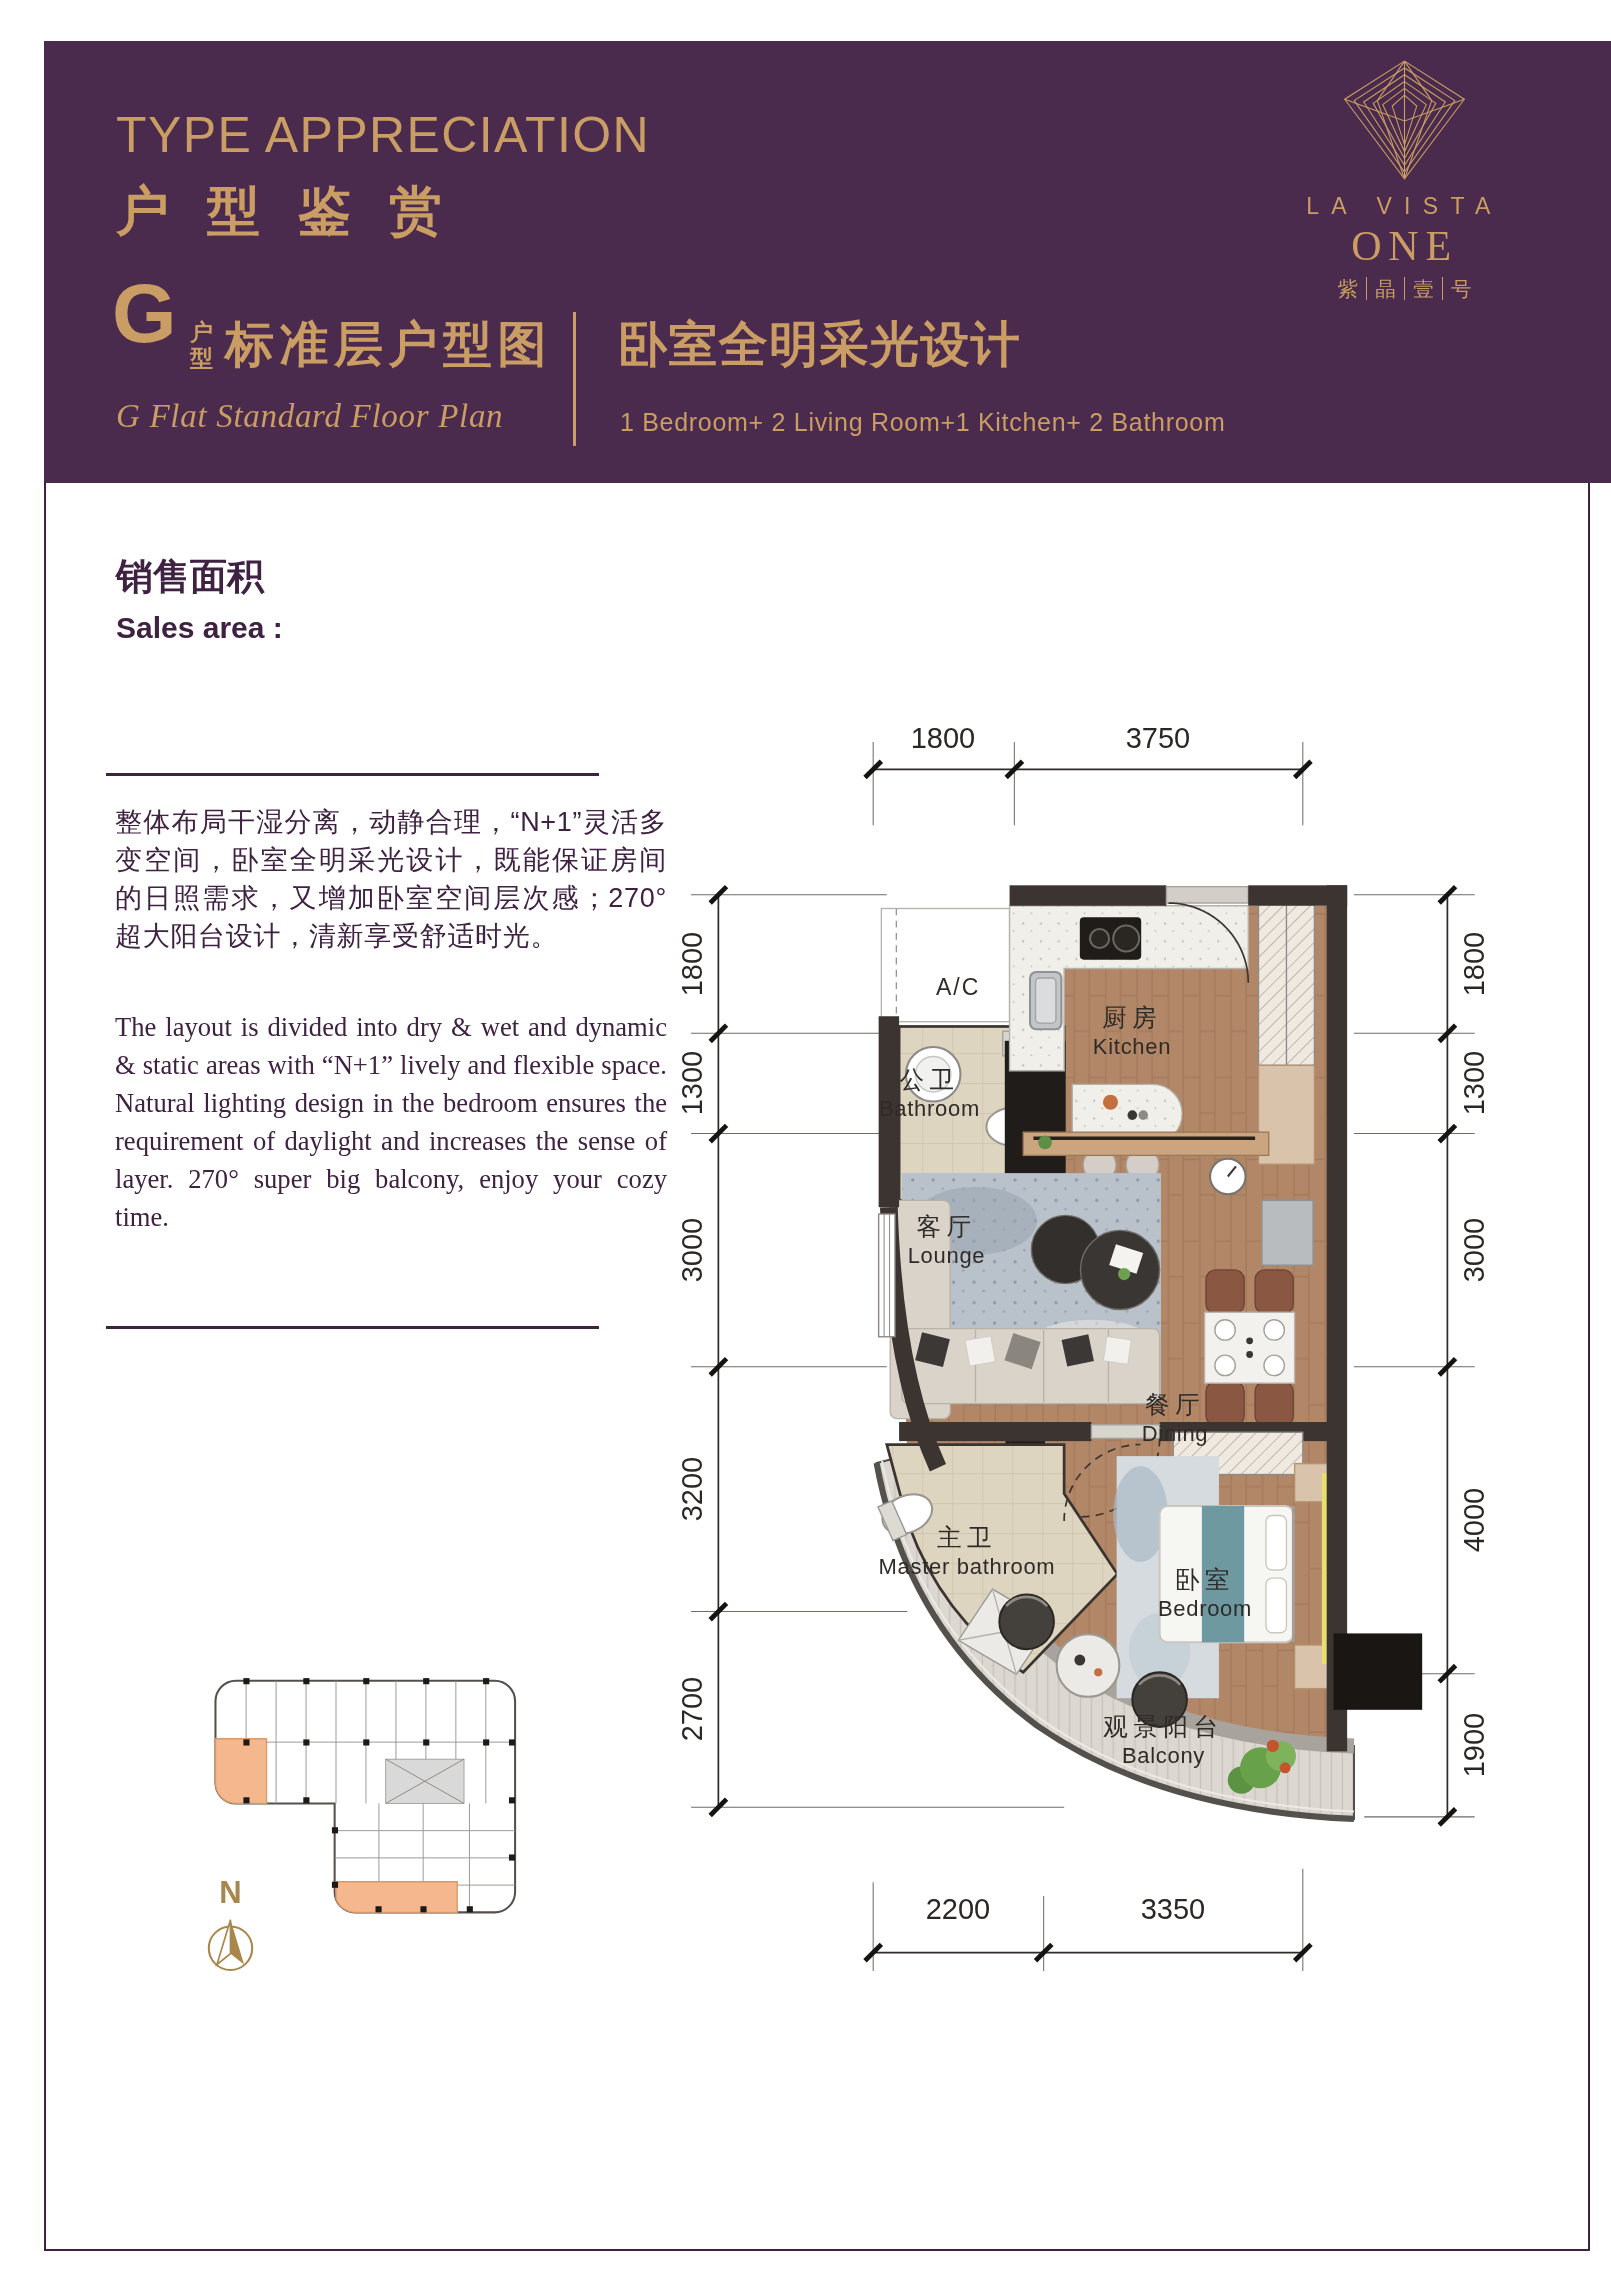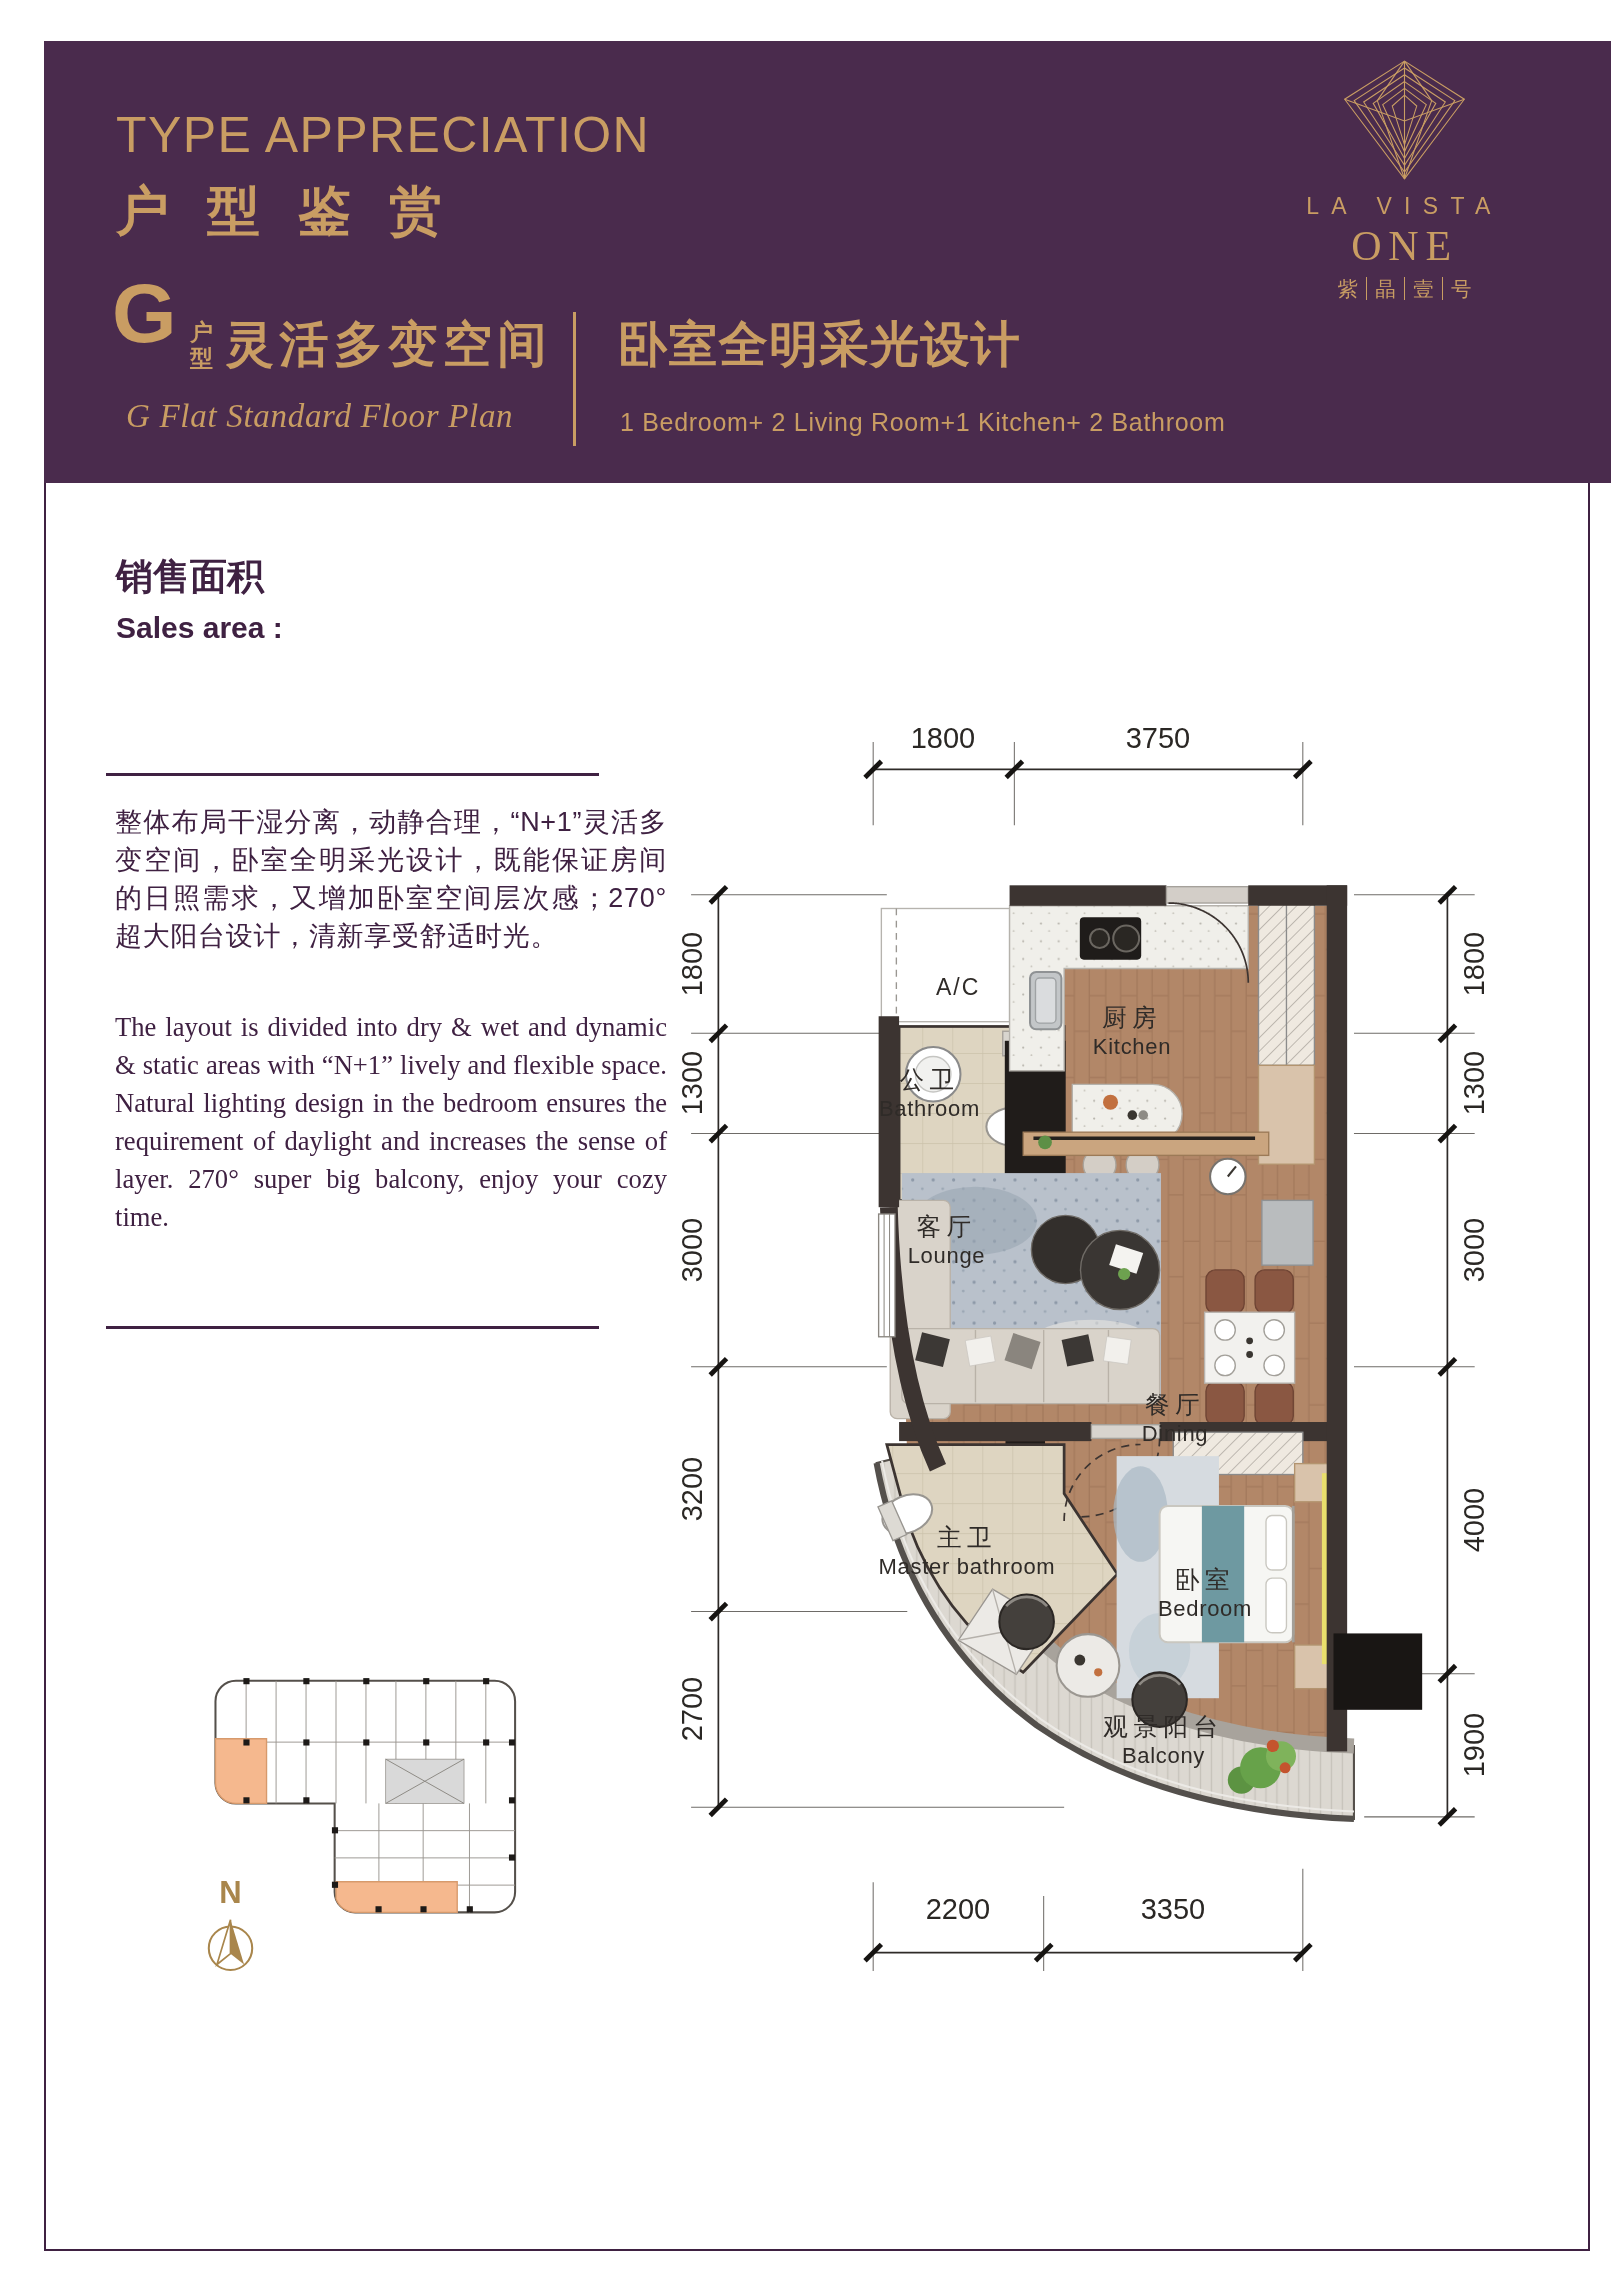--- a/index.html
+++ b/index.html
@@ -15,21 +15,21 @@
   .logo-line1{font-size:23px;letter-spacing:12.3px;margin-top:4.1px;}
   .logo-line2{font-family:"Liberation Serif",serif;font-size:42px;letter-spacing:6.8px;margin-top:1.4px;}
   .logo-cn{margin-top:5.5px;font-size:20.5px;}
   .logo-cn span{padding:0 8.2px;}
   .logo-cn span + span{border-left:1.4px solid #c99d63;}
   .g-letter{position:absolute;left:68px;top:231px;font-size:83px;font-weight:600;color:#c99d63;line-height:1;}
   .g-sub{position:absolute;left:146px;top:278px;font-size:23px;line-height:26px;color:#c99d63;font-weight:700;}
   .g-name-cn{position:absolute;left:181px;top:271px;font-size:49px;font-weight:700;letter-spacing:5.5px;color:#c99d63;white-space:nowrap;}
   .g-divider{position:absolute;left:529px;top:271px;width:2.7px;height:134px;background:#c99d63;}
   .g-layout-cn{position:absolute;left:574px;top:271px;font-size:49px;font-weight:700;letter-spacing:1.4px;color:#c99d63;white-space:nowrap;}
-  .g-name-en{position:absolute;left:82px;top:357px;font-size:33px;font-style:italic;font-family:"Liberation Serif",serif;color:#c99d63;letter-spacing:0.7px;}
+  .g-name-en{position:absolute;left:72px;top:357px;font-size:33px;font-style:italic;font-family:"Liberation Serif",serif;color:#c99d63;letter-spacing:0.7px;}
   .g-layout-en{position:absolute;left:576px;top:367px;font-size:25px;color:#c99d63;letter-spacing:0.7px;}
   
   .sales-cn{position:absolute;left:116px;top:552px;font-size:37px;font-weight:700;}
   .sales-en{position:absolute;left:116px;top:611px;font-size:30px;font-weight:600;}
   .sales-value{position:absolute;left:113px;top:640px;font-family:"Liberation Serif",serif;font-size:72px;}
   .sales-value sup{font-size:37px;vertical-align:31px;}
   .rule{position:absolute;left:106px;width:493px;height:3.4px;background:#3f2142;}
   .rule1{top:773px;} .rule2{top:1326px;}
   .para-cn{position:absolute;left:115px;top:803px;width:552px;font-size:27px;line-height:38px;
            text-align:justify;letter-spacing:0.7px;color:#3f2142;}
@@ -74,21 +74,21 @@
       <div class="logo-line1">LA VISTA</div>
       <div class="logo-line2">ONE</div>
       <div class="logo-cn"><span>紫</span><span>晶</span><span>壹</span><span>号</span></div>
     </div>
 
     <div class="g-letter">G</div>
     <div class="g-sub">
       <div>户</div>
       <div>型</div>
     </div>
-    <div class="g-name-cn">灵活多变空间</div>
+    <div class="g-name-cn">标准层户型图</div>
     <div class="g-divider"></div>
     <div class="g-layout-cn">卧室全明采光设计</div>
     <div class="g-name-en">G Flat Standard Floor Plan</div>
     <div class="g-layout-en">1 Bedroom+ 2 Living Room+1 Kitchen+ 2 Bathroom</div>
   </div>
 
   <div class="sales-cn">销售面积</div>
   <div class="sales-en">Sales area :</div>
   <div class="rule rule1"></div>
   <div class="para-cn">整体布局干湿分离，动静合理，“N+1”灵活多变空间，卧室全明采光设计，既能保证房间的日照需求，又增加卧室空间层次感；270°超大阳台设计，清新享受舒适时光。</div>

